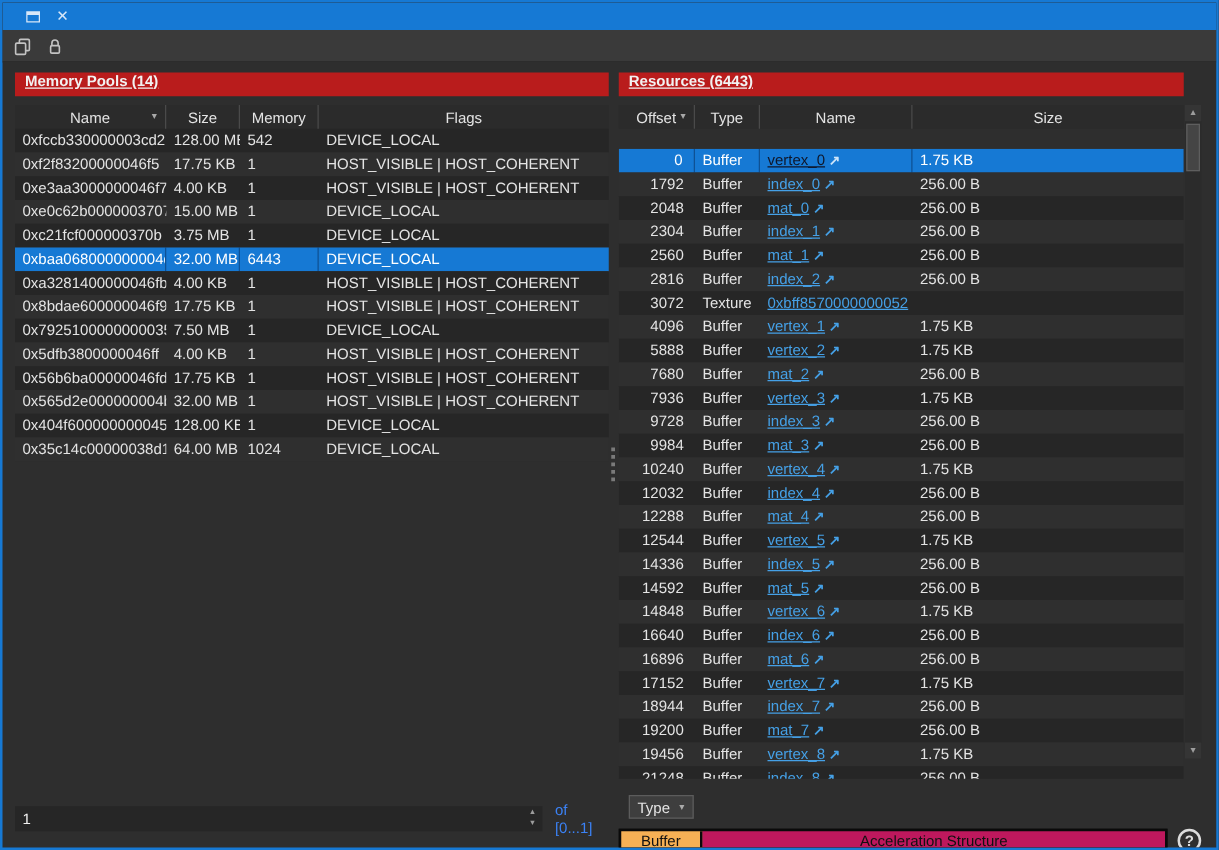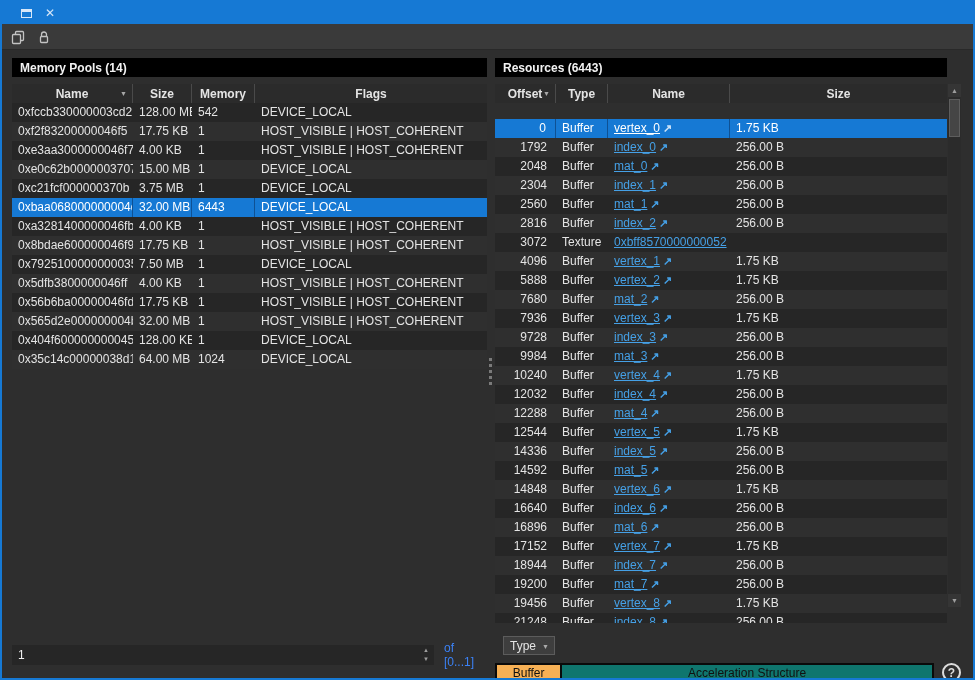--- a/index.html
+++ b/index.html
@@ -22,41 +22,41 @@
   .tool-btn svg { stroke:#c3c3c3; fill:none; stroke-width:1.3; }
 
   
   .main { flex:1; display:flex; padding:8px 12px 13px 10px; overflow:hidden; }
   .left-col { width:475px; flex:none; display:flex; flex-direction:column; }
   .splitter { width:8px; flex:none; position:relative; }
   .splitter-dots { position:absolute; top:300px; left:2px; display:flex; flex-direction:column; gap:3px; }
   .splitter-dots i { width:3px; height:3px; background:#7a7a7a; }
   .right-col { flex:1; display:flex; flex-direction:column; }
 
-  .group-header { height:19px; background:#000000; display:flex; align-items:center; padding:0 8px; font-weight:bold; color:#f2f2f2; flex:none; }
+  .group-header { height:19px; background:#b91c1c; display:flex; align-items:flex-start; padding:0 8px; font-weight:bold; color:#f2f2f2; flex:none;text-decoration:underline; }
 
   
   .tbl { display:flex; flex-direction:column; margin-top:7px; flex:none; }
-  .tbl-head { height:19px; background:#2b2b2b; display:grid; font-weight:bold; flex:none; }
+  .tbl-head { height:19px; background:#2b2b2b; display:grid; font-weight:normal; flex:none; }
   .pools-grid { grid-template-columns:121px 59px 63px 1fr; }
   .res-grid   { grid-template-columns:61px 52px 122px 1fr; }
   .th { position:relative; display:flex; align-items:center; justify-content:center; border-right:1px solid #4a4a4a; height:19px; overflow:hidden; }
   .th:last-child { border-right:none; }
   .th .sort-arrow::after { content:"▼"; font-size:7px; color:#a8a8a8; position:absolute; right:5px; top:6px; }
   .rows { flex:none; }
   .row { display:grid; height:19px; line-height:19px; color:#e4e4e4; cursor:default; }
   .row:nth-child(odd)  { background:#262626; }
   .row:nth-child(even) { background:#2f2f2f; }
   .row.selected { background:#1679d4; color:#fff; }
   .row.selected .cell { border-right:1px solid rgba(10,50,95,.55); }
   .row.selected .cell:last-child { border-right:none; }
   .cell { padding-left:6px; overflow:hidden; white-space:nowrap; height:19px; }
   .cell.num { text-align:right; padding-right:9px; padding-left:0; }
   .res-link { color:#45a0e6; text-decoration:underline; cursor:pointer; }
-  .row.selected .res-link { color:#ffffff; }
+  .row.selected .res-link { color:#0f172a; }
   .goto-icon { text-decoration:none; display:inline-block; margin-left:3px; cursor:pointer; }
   .goto-icon::after { content:"↗"; color:#45a0e6; font-size:11px; font-weight:bold; }
   .row.selected .goto-icon::after { color:#cde4f9; }
 
   
   .res-area { display:flex; margin-top:7px; flex:none; }
   .res-table { flex:1; display:flex; flex-direction:column;gap:16px; }
   #res-rows { height:504px; overflow:hidden; }
   .scrollbar { width:13px; flex:none; background:#2b2b2b; margin-left:1px; display:flex; flex-direction:column; height:523px; }
   .sb-btn { height:13px; flex:none; background:#353535; display:flex; align-items:center; justify-content:center; color:#9d9d9d; font-size:7px; cursor:pointer; }
@@ -491,21 +491,21 @@
         </div>
       </div>
 
       <div class="map-bar-row">
         <div class="map-bar">
 
             <div class="map-seg" style="background: rgb(246, 176, 85); width: 15%;">
               <span>Buffer</span>
             </div>
 
-            <div class="map-seg" style="background: #0f766e; width: 85%;">
+            <div class="map-seg" style="background: #be185d; width: 85%;">
               <span>Acceleration Structure</span>
             </div>
           </div>
         <span class="help-btn"></span>
       </div>
     </div>
 
   </div>
 </div>
 

